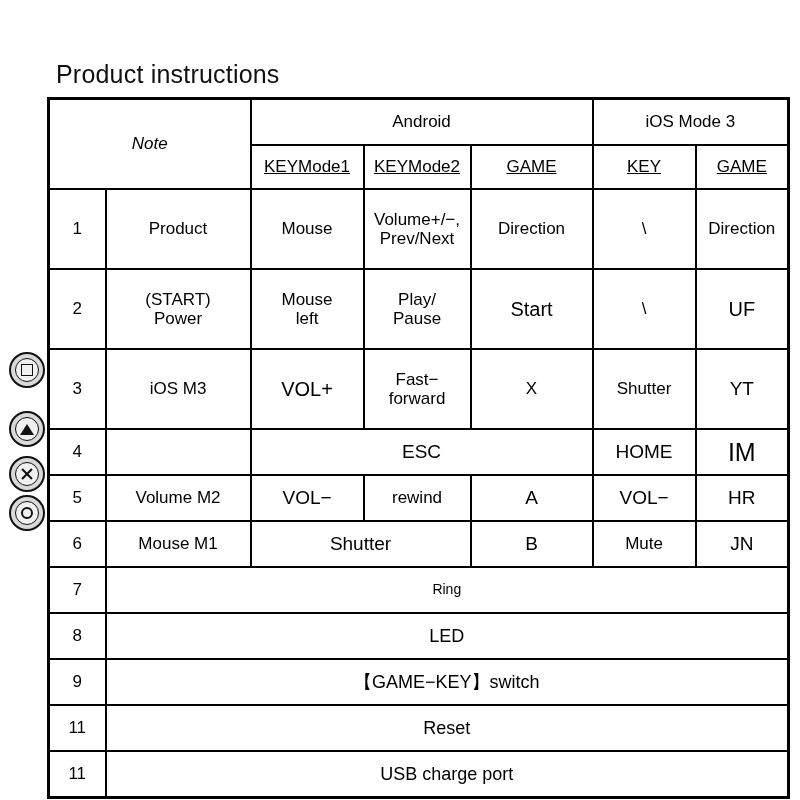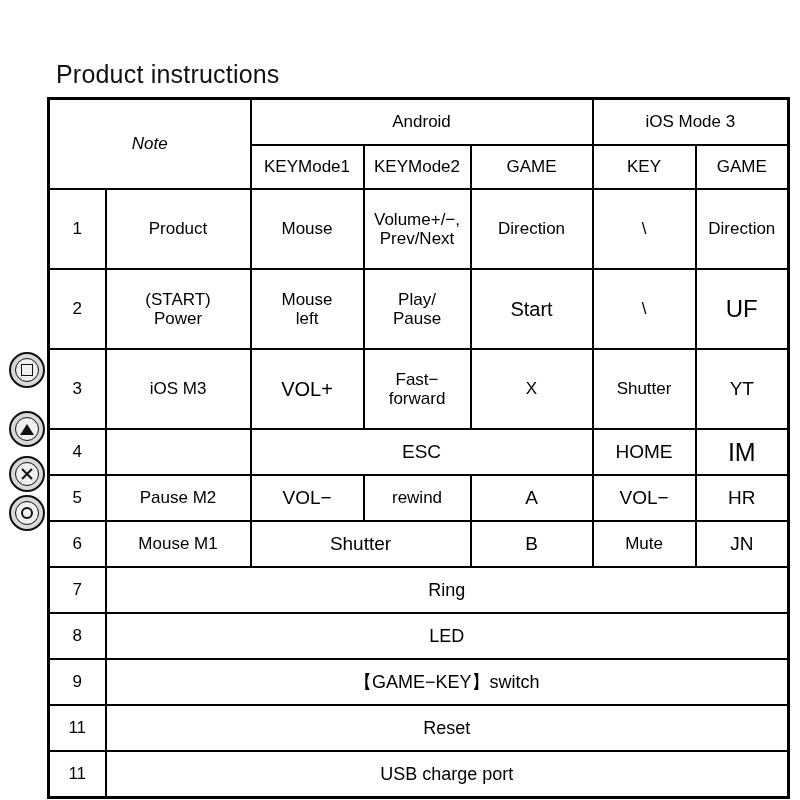--- a/index.html
+++ b/index.html
@@ -56,21 +56,21 @@
   
   col.c-num { width: 57px; }
   col.c-note { width: 145px; }
   col.c-k1 { width: 113px; }
   col.c-k2 { width: 107px; }
   col.c-g { width: 122px; }
   col.c-ikey { width: 103px; }
   col.c-igame { width: 93px; }
 
   .hdr-group { font-size: 19px; }
-  .hdr-sub { font-size: 16.5px; }
+  .hdr-sub { font-size: 16.5px; text-decoration: underline; }
   .big-note { font-size: 18px; font-style: italic; }
   .row-h1 td { height: 40px; }
   .row-h2 td { height: 38px; }
   .data-row td { height: 74px; }
   .short-row td { height: 40px; }
   .tail-row td { height: 40px; }
 
   .left-align {
     text-align: left;
     padding-left: 14px;
@@ -212,21 +212,21 @@
         <tr class="data-row">
           <td class="num-cell">2</td>
           <td style="white-space:pre-line">(START)
 Power</td>
           <td style="white-space:pre-line">Mouse
 left</td>
           <td style="white-space:pre-line">Play/
 Pause</td>
           <td style="font-size:20px">Start</td>
           <td>\</td>
-          <td style="font-size:24px">UF</td>
+          <td style="font-size:20px">UF</td>
         </tr>
 
         <tr class="data-row">
           <td class="num-cell">3</td>
           <td>iOS M3</td>
           <td style="font-size:20px">VOL+</td>
           <td style="white-space:pre-line">Fast−
 forward</td>
           <td>X</td>
           <td>Shutter</td>
@@ -236,40 +236,40 @@
         <tr class="short-row">
           <td class="num-cell">4</td>
           <td></td>
           <td colspan="3" style="font-size:19px">ESC</td>
           <td style="font-size:19px">HOME</td>
           <td style="font-size:25px">IM</td>
         </tr>
 
         <tr class="short-row">
           <td class="num-cell">5</td>
-          <td>Pause M2</td>
+          <td>Volume M2</td>
           <td style="font-size:19px">VOL−</td>
           <td>rewind</td>
           <td style="font-size:19px">A</td>
           <td style="font-size:19px">VOL−</td>
           <td style="font-size:19px">HR</td>
         </tr>
 
         <tr class="short-row">
           <td class="num-cell">6</td>
           <td>Mouse M1</td>
           <td colspan="2" style="font-size:19px">Shutter</td>
           <td style="font-size:19px">B</td>
           <td>Mute</td>
           <td style="font-size:19px">JN</td>
         </tr>
 
         <tr class="tail-row">
           <td class="num-cell">7</td>
-          <td colspan="6" class="left-align" style="font-size:18px">Ring</td>
+          <td colspan="6" class="left-align" style="font-size:14px">Ring</td>
         </tr>
         <tr class="tail-row">
           <td class="num-cell">8</td>
           <td colspan="6" class="left-align" style="font-size:18px">LED</td>
         </tr>
         <tr class="tail-row">
           <td class="num-cell">9</td>
           <td colspan="6" class="left-align" style="font-size:18px">【GAME−KEY】switch</td>
         </tr>
         <tr class="tail-row">

